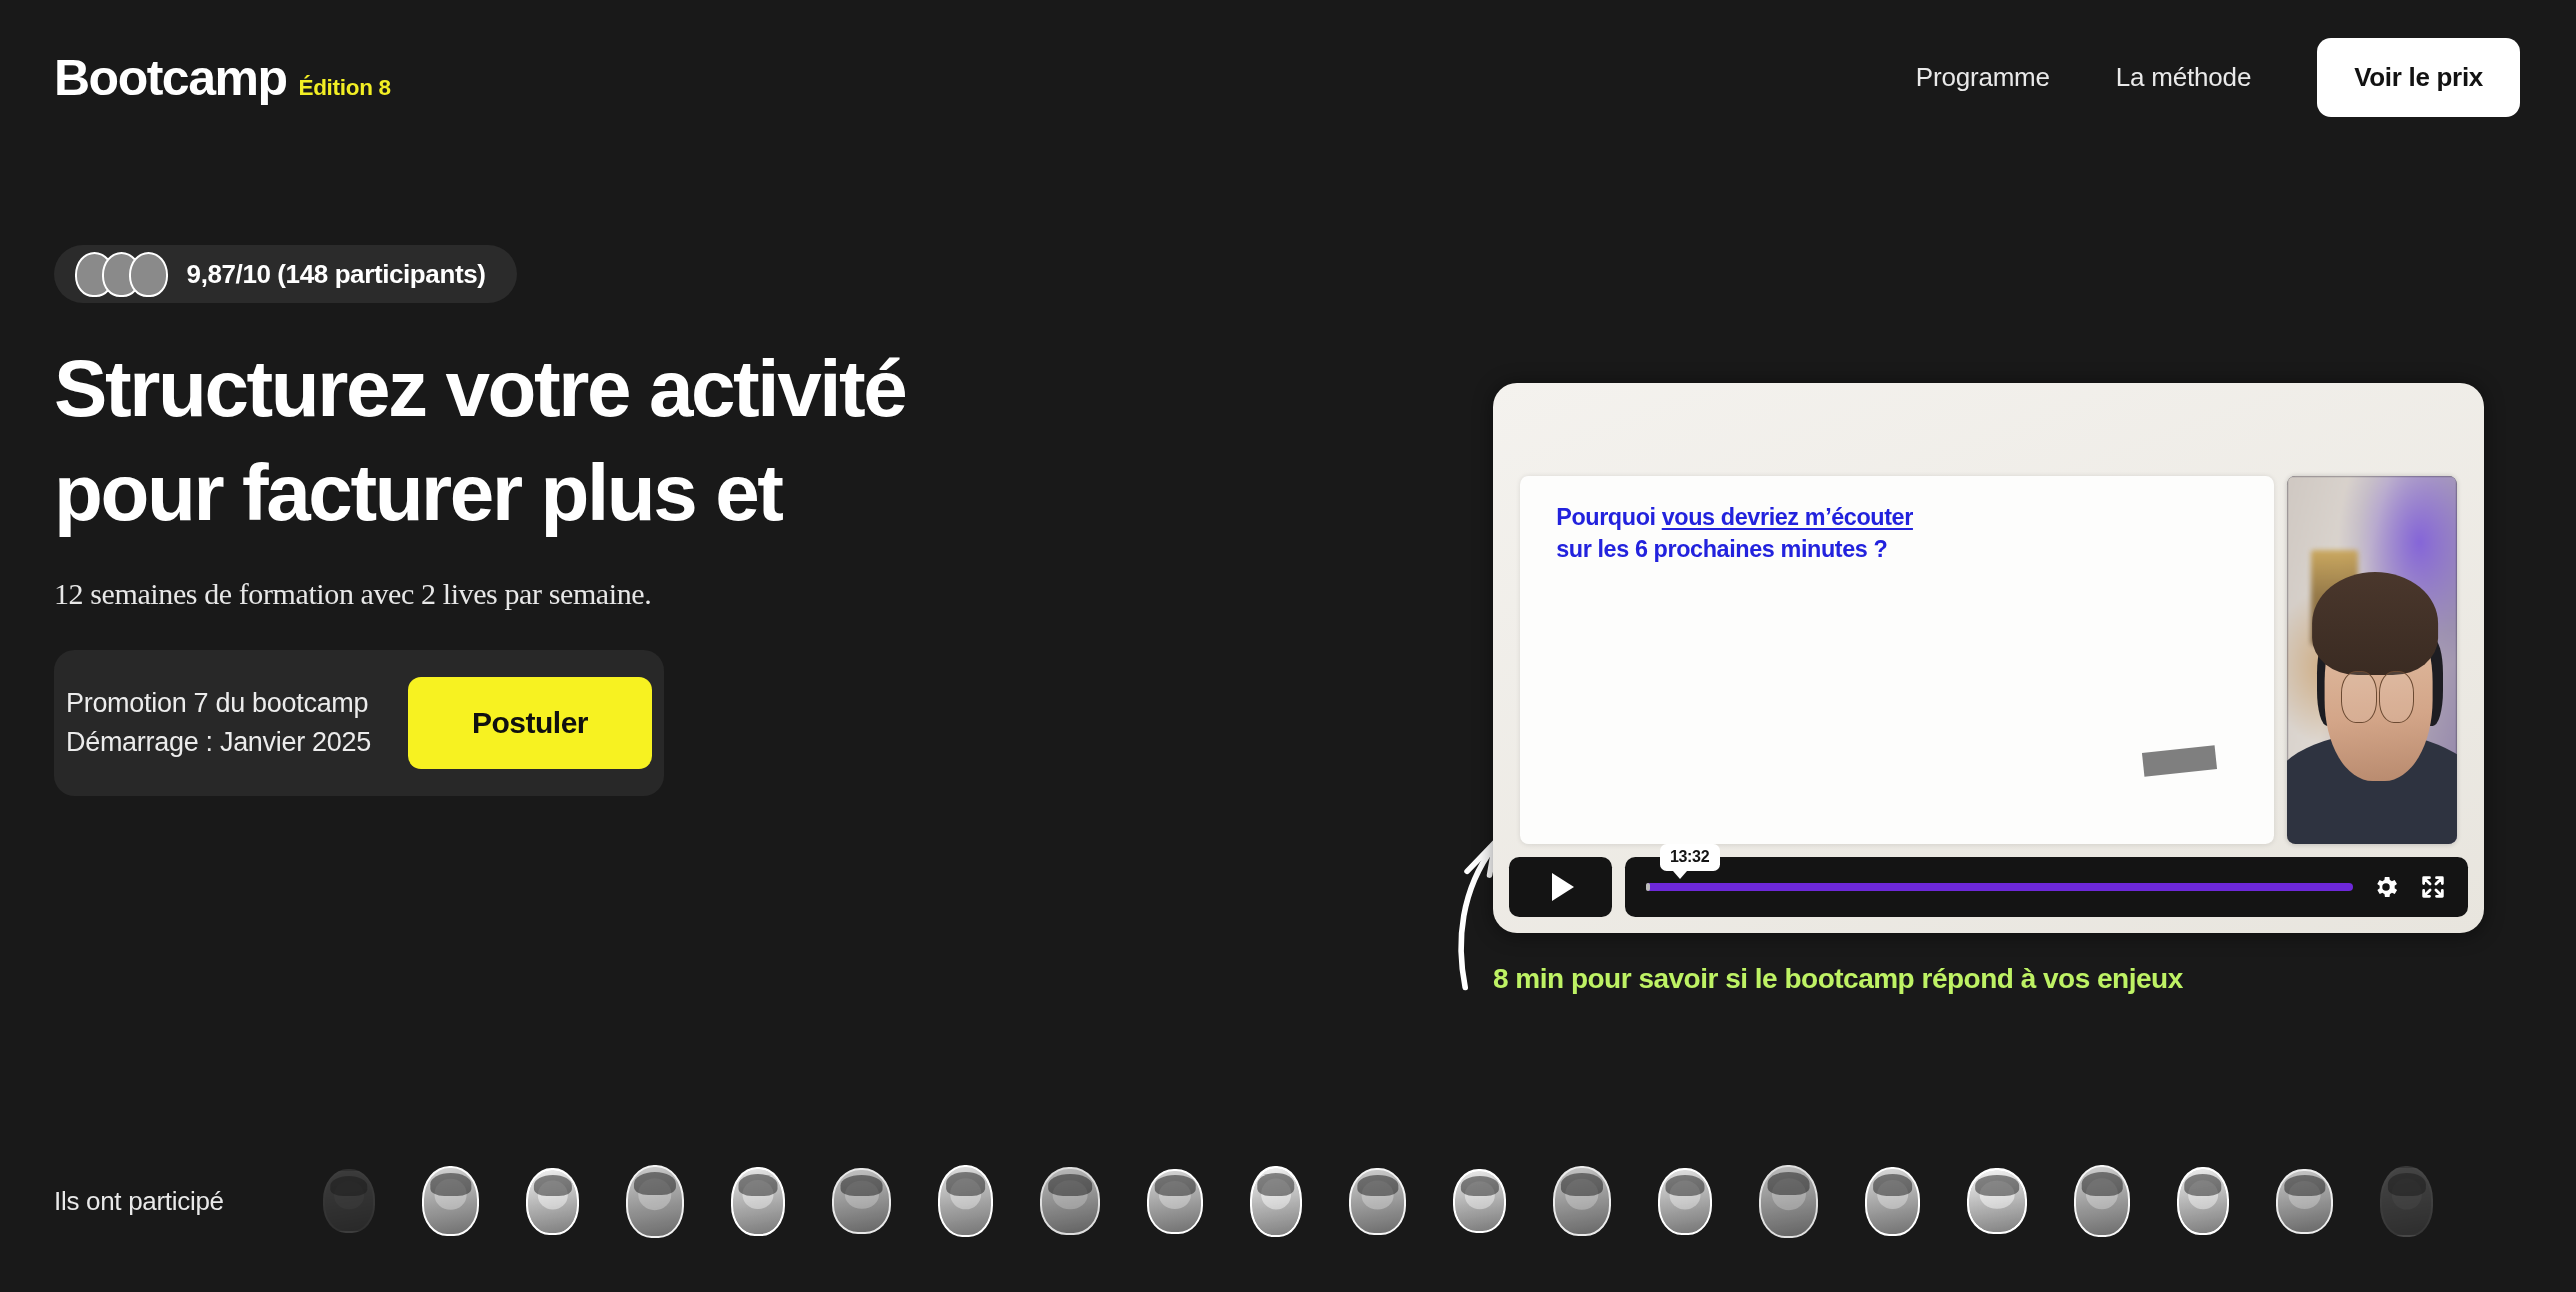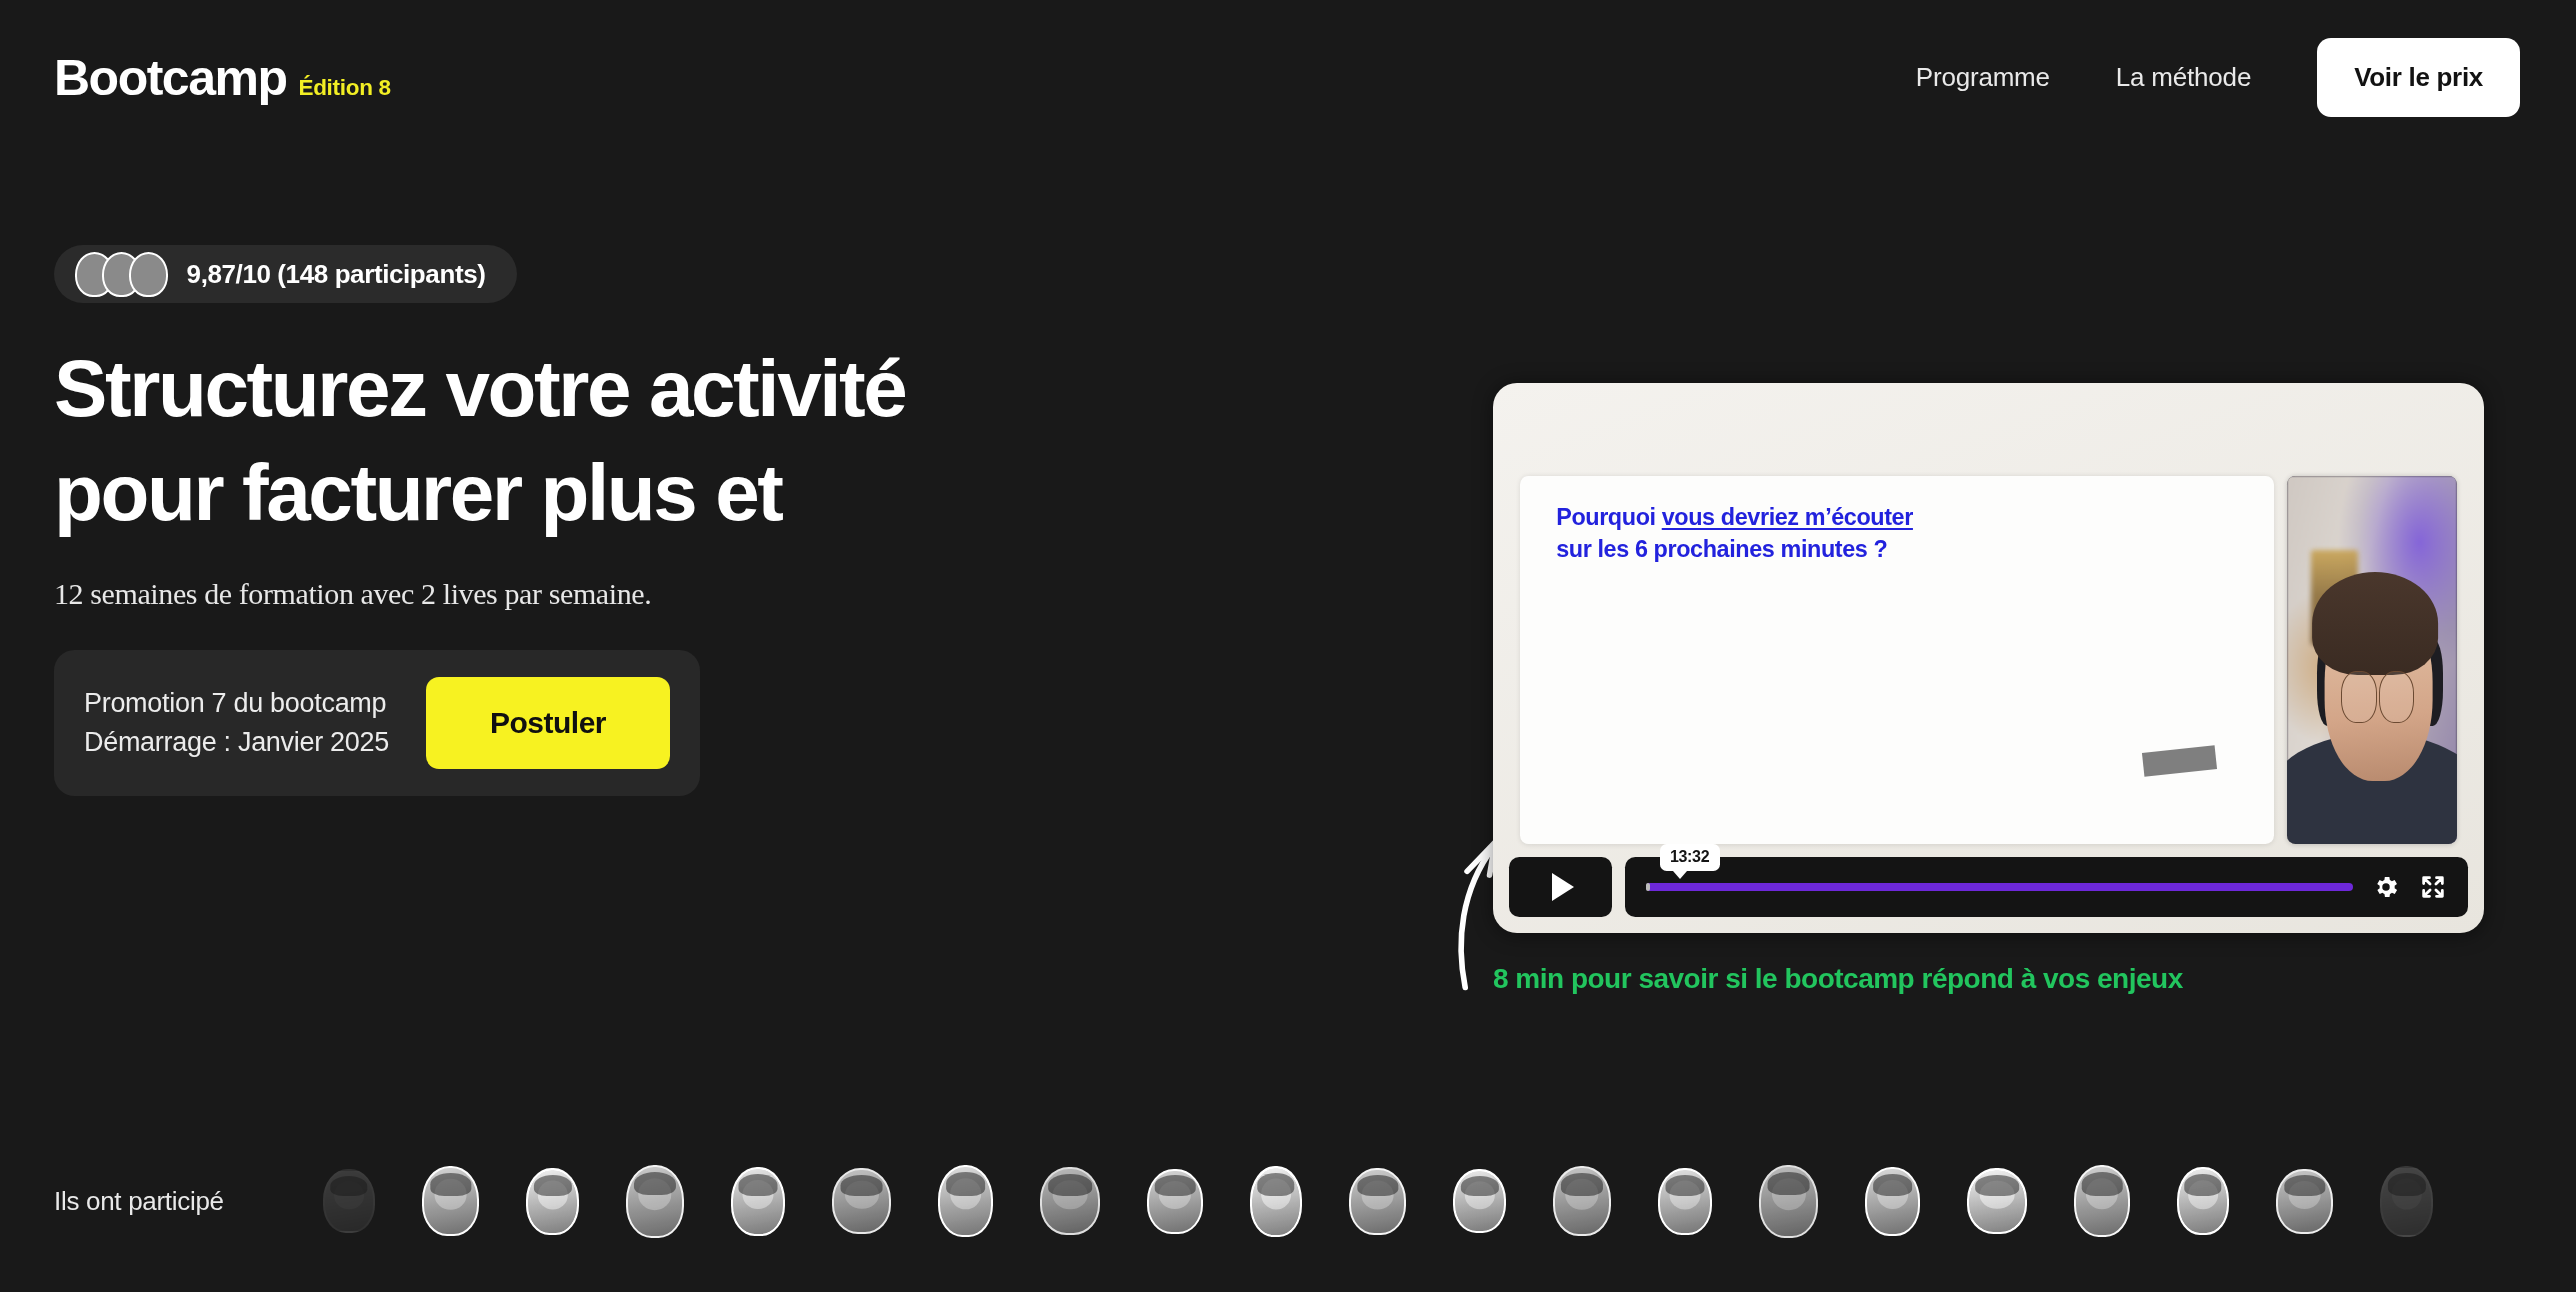--- a/index.html
+++ b/index.html
@@ -136,21 +136,21 @@
     font-size: 30px;
     color: #e7e7e7;
     letter-spacing: -0.4px;
     font-family: Liberation Serif, serif;
   }
 
   .promo-card {
     margin-top: 39px;
     background: #282828;
     border-radius: 20.6px;
-    padding: 27px 30px;
+    padding: 27px 12px;
     display: inline-flex;
     align-items: center;
     gap: 37px;
   }
   .promo-lines { display: flex; flex-direction: column; gap: 8.4px; }
   .promo-line {
     font-size: 27px;
     color: #ececec;
     letter-spacing: -0.3px;
     white-space: nowrap;
@@ -354,21 +354,21 @@
     border-left: 7.5px solid transparent;
     border-right: 7.5px solid transparent;
     border-top: 8.4px solid #ffffff;
   }
   .ctrl-icon { width: 28px; height: 28px; flex: none; cursor: pointer; }
 
   .video-caption {
     margin-top: 30px;
     font-size: 28px;
     font-weight: bold;
-    color: #22c55e;
+    color: #bef264;
     letter-spacing: -0.5px;
   }
 
   .hero-arrow {
     position: absolute;
     left: 1424px;
     top: 817px;
     width: 103px;
     height: 178px;
     pointer-events: none;

